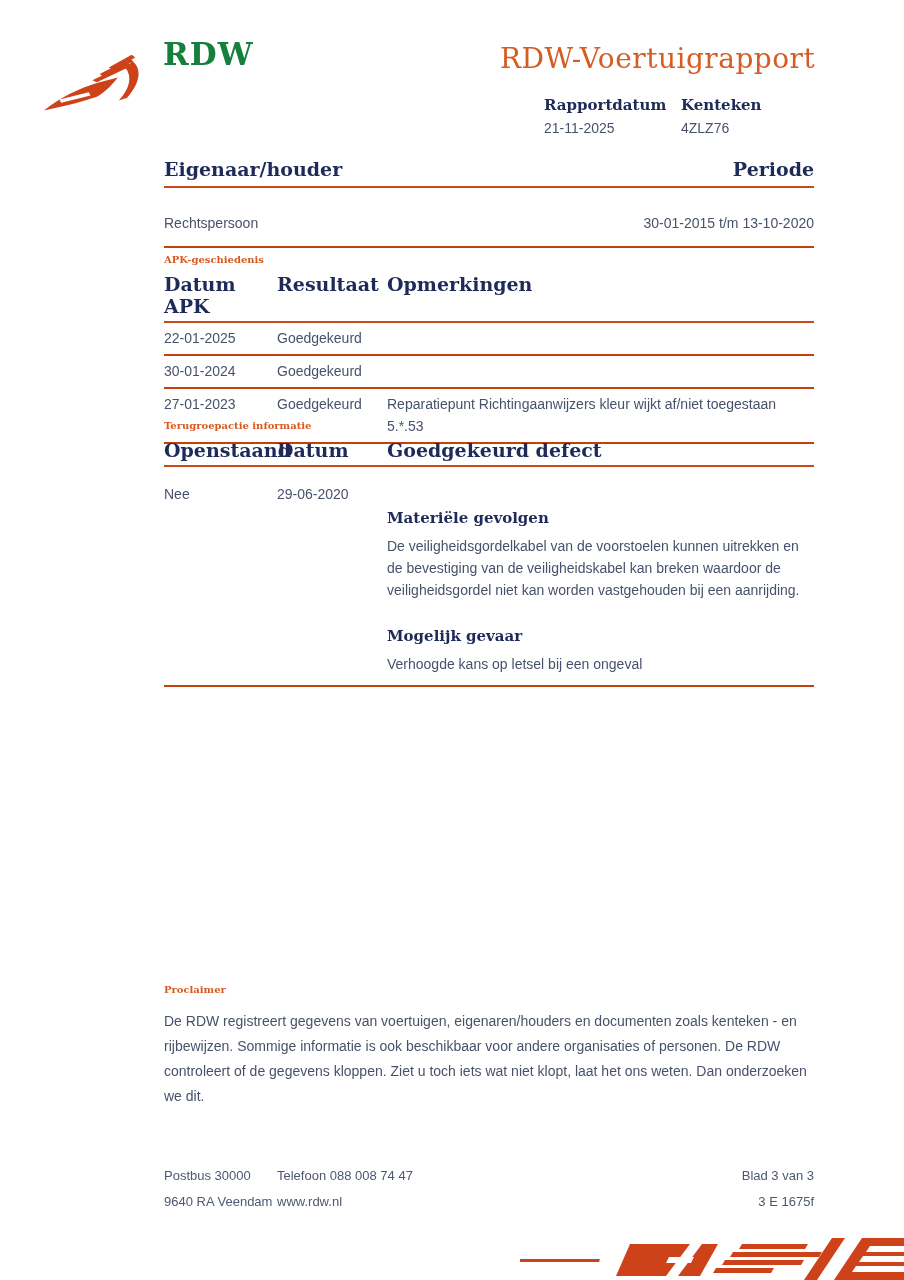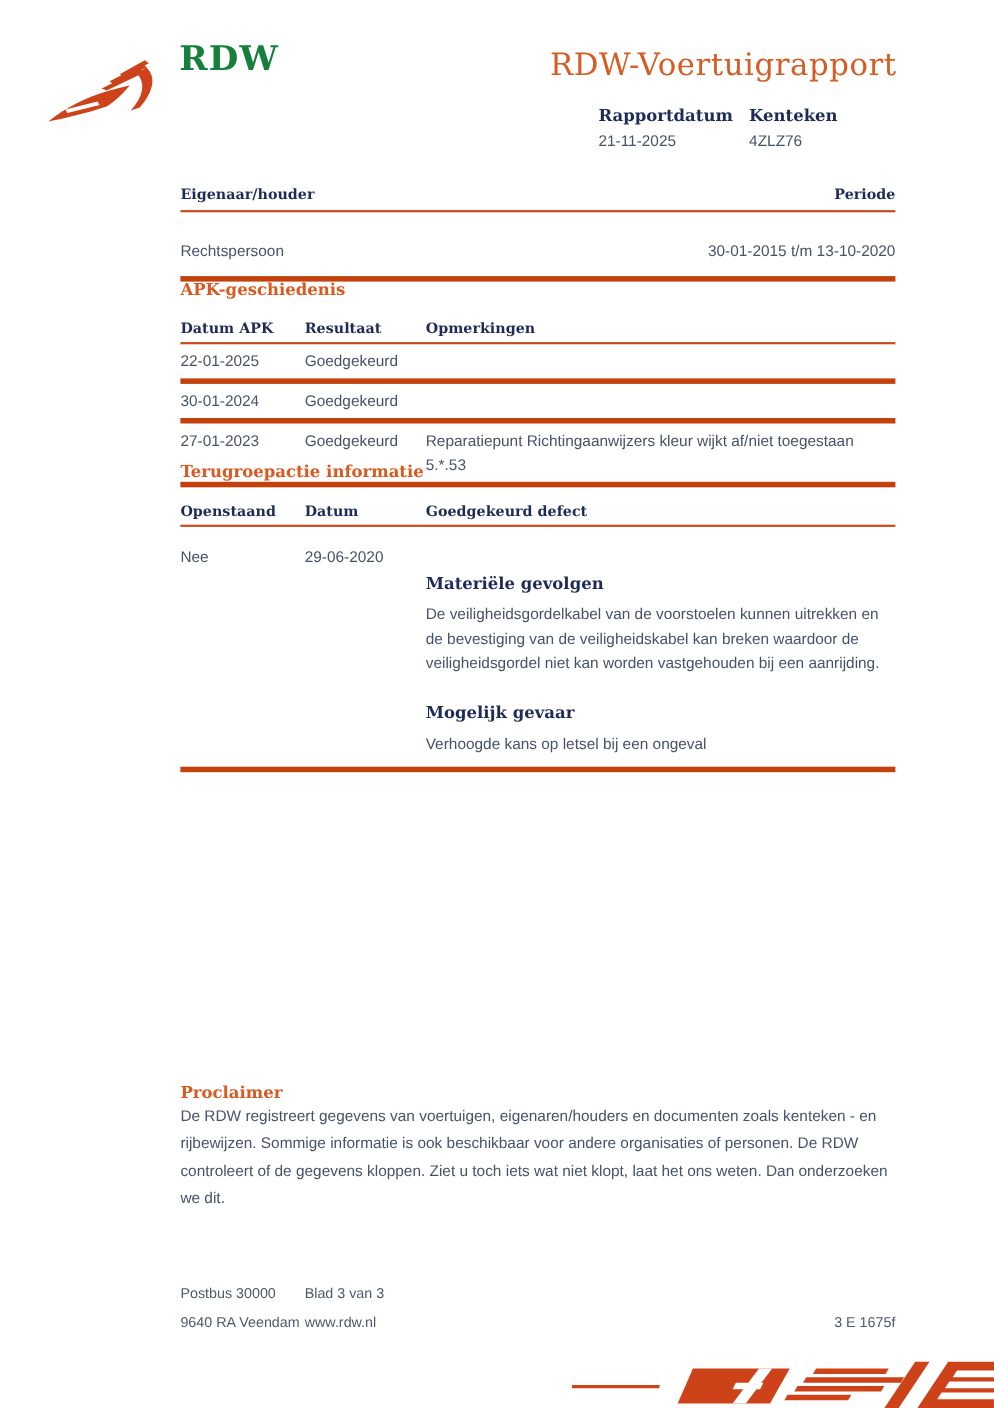--- a/index.html
+++ b/index.html
@@ -43,32 +43,31 @@
     font-size: 15px;
     color: #1e2b58;
   }
   .meta-value { font-size: 14px; margin-top: 6px; color: #47526a; }
 
   
   .sec { position: absolute; left: 164px; width: 650px; }
   .slab-bold {
     font-family: "DejaVu Serif", serif;
     font-weight: bold;
-    font-size: 13px;
+    font-size: 19px;
     color: #1e2b58;
-    margin-top: 12px;
   }
   .orange-heading {
     font-family: "DejaVu Serif", serif;
     font-weight: bold;
-    font-size: 15px;
+    font-size: 10px;
     color: #d85a20;
   }
   .rule-orange { border-bottom: 2px solid #c74a1a; }
-  .rule-gray { border-bottom: 5px solid #c2410c; }
+  .rule-gray { border-bottom: 2px solid #c2410c; }
   .body-txt { font-size: 14px; color: #47526a; line-height: 22px; }
 
   
   .owner-head { display: flex; justify-content: space-between; padding-bottom: 6px; }
   .owner-row { display: flex; justify-content: space-between; margin-top: 24px; padding-bottom: 12px; }
 
   
   .tbl-head { display: flex; padding-bottom: 4px; margin-top: 8px; }
   .tbl-row { display: flex; padding: 4px 0 5px 0; }
   .col-1 { width: 113px; flex: none; }
@@ -79,21 +78,21 @@
     font-family: "DejaVu Serif", serif;
     font-weight: bold;
     font-size: 15px;
     color: #1e2b58;
     margin-top: 24px;
     margin-bottom: 6px;
   }
   .recall-row { padding: 4px 0 10px 0; margin-top: 12px; }
 
   
-  .proclaimer-text { font-size: 14px; line-height: 25px; color: #47526a; }
+  .proclaimer-text { font-size: 14px; line-height: 25px; color: #47526a; margin-top: 14px; }
 
   
   .footer { position: absolute; left: 164px; top: 1168px; width: 650px; font-size: 13px; color: #4d5870; }
   .footer-row { display: flex; margin-bottom: 11px; }
   .footer-col-1 { width: 113px; flex: none; }
   .footer-col-2 { flex: 1; }
   .footer-col-3 { flex: none; text-align: right; }
 
   
   .speed-graphic { position: absolute; right: 0; bottom: 0; width: 384px; height: 46px; overflow: hidden; }
@@ -188,20 +187,21 @@
   </div>
 
   <div class="sec" style="top:984px;">
     <div class="orange-heading">Proclaimer</div>
     <div class="proclaimer-text">De RDW registreert gegevens van voertuigen, eigenaren/houders en documenten zoals kenteken - en rijbewijzen. Sommige informatie is ook beschikbaar voor andere organisaties of personen. De RDW controleert of de gegevens kloppen. Ziet u toch iets wat niet klopt, laat het ons weten. Dan onderzoeken we dit.</div>
   </div>
 
   <div class="footer">
     <div class="footer-row">
       <span class="footer-col-1">Postbus 30000</span>
+      <span class="footer-col-2">Telefoon 088 008 74 47</span>
       <span class="footer-col-3">Blad 3 van 3</span>
     </div>
     <div class="footer-row">
       <span class="footer-col-1">9640 RA Veendam</span>
       <span class="footer-col-2">www.rdw.nl</span>
       <span class="footer-col-3">3 E 1675f</span>
     </div>
   </div>
 
   <div class="speed-graphic">

